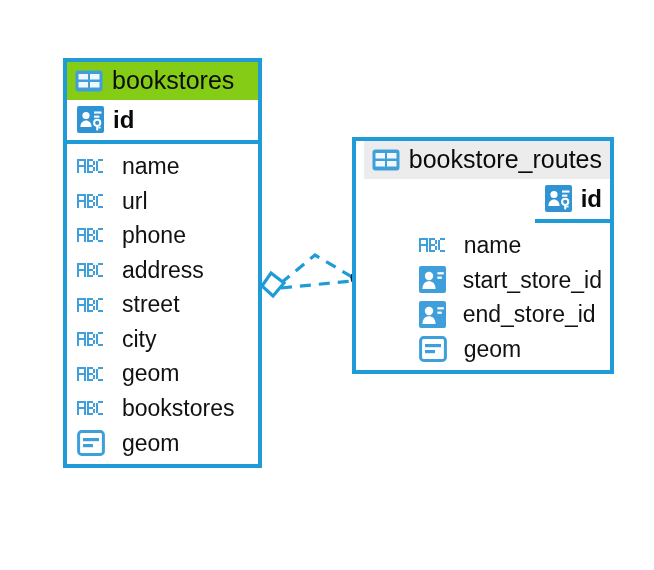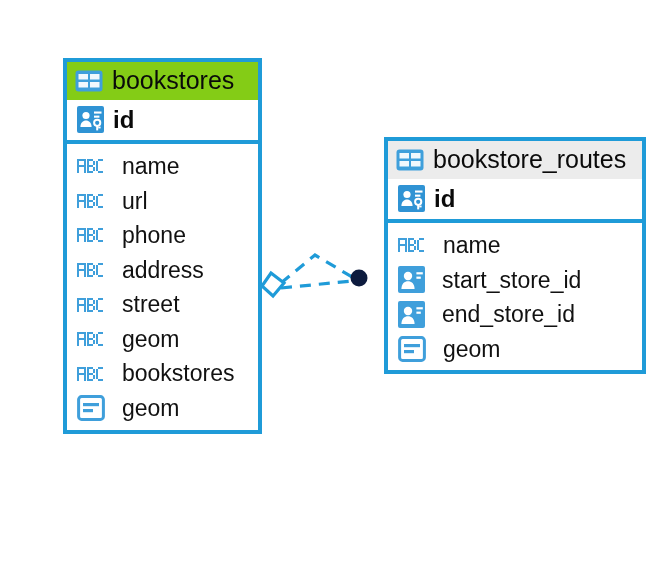--- a/index.html
+++ b/index.html
@@ -261,20 +261,42 @@
               <rect x="12" y="14" width="4" height="2"></rect>
               <rect x="21" y="2" width="5" height="2"></rect>
                 <rect x="19" y="4" width="2" height="10"></rect>
               <rect x="21" y="14" width="5" height="2"></rect>
             </g>
           </svg>
         </span>
         <span>street</span>
       </div>
 
+      <div class="field-row">
+        <span class="icon icon-abc">
+          <svg viewBox="0 0 28 18" xmlns="http://www.w3.org/2000/svg">
+            <g fill="#3f9fdb">
+              <rect x="0" y="2" width="2" height="14"></rect>
+                <rect x="7" y="2" width="2" height="14"></rect>
+              <rect x="2" y="2" width="5" height="2"></rect>
+                <rect x="2" y="8" width="5" height="2"></rect>
+              <rect x="10" y="2" width="2" height="14"></rect>
+              <rect x="12" y="2" width="4" height="2"></rect>
+                <rect x="16" y="4" width="2" height="4"></rect>
+              <rect x="12" y="8" width="4" height="2"></rect>
+                <rect x="16" y="10" width="2" height="4"></rect>
+              <rect x="12" y="14" width="4" height="2"></rect>
+              <rect x="21" y="2" width="5" height="2"></rect>
+                <rect x="19" y="4" width="2" height="10"></rect>
+              <rect x="21" y="14" width="5" height="2"></rect>
+            </g>
+          </svg>
+        </span>
+        <span>city</span>
+      </div>
 
       <div class="field-row">
         <span class="icon icon-abc">
           <svg viewBox="0 0 28 18" xmlns="http://www.w3.org/2000/svg">
             <g fill="#3f9fdb">
               <rect x="0" y="2" width="2" height="14"></rect>
                 <rect x="7" y="2" width="2" height="14"></rect>
               <rect x="2" y="2" width="5" height="2"></rect>
                 <rect x="2" y="8" width="5" height="2"></rect>
               <rect x="10" y="2" width="2" height="14"></rect>
@@ -323,21 +345,21 @@
             <rect x="6" y="8" width="16" height="3.2" fill="#3f9fdb"></rect>
             <rect x="6" y="14" width="10" height="3.2" fill="#3f9fdb"></rect>
           </svg>
         </span>
         <span>geom</span>
       </div>
 
     </div>
   </div>
 
-  <div class="entity" style="left:384px; top:137px; width:262px;">
+  <div class="entity" style="left:352px; top:137px; width:262px;align-items:flex-end;">
 
     <div class="entity-header accent-gray">
       <span class="icon icon-tbl">
         <svg viewBox="0 0 28 22" xmlns="http://www.w3.org/2000/svg">
           <rect x="0.5" y="0.5" width="27" height="21" rx="3" fill="#3f9fdb"></rect>
           <rect x="3.5" y="4" width="9.5" height="5.5" fill="#ffffff" opacity="0.93"></rect>
           <rect x="15" y="4" width="9.5" height="5.5" fill="#ffffff" opacity="0.93"></rect>
           <rect x="3.5" y="12" width="9.5" height="5.5" fill="#ffffff" opacity="0.93"></rect>
           <rect x="15" y="12" width="9.5" height="5.5" fill="#ffffff" opacity="0.93"></rect>
         </svg>

